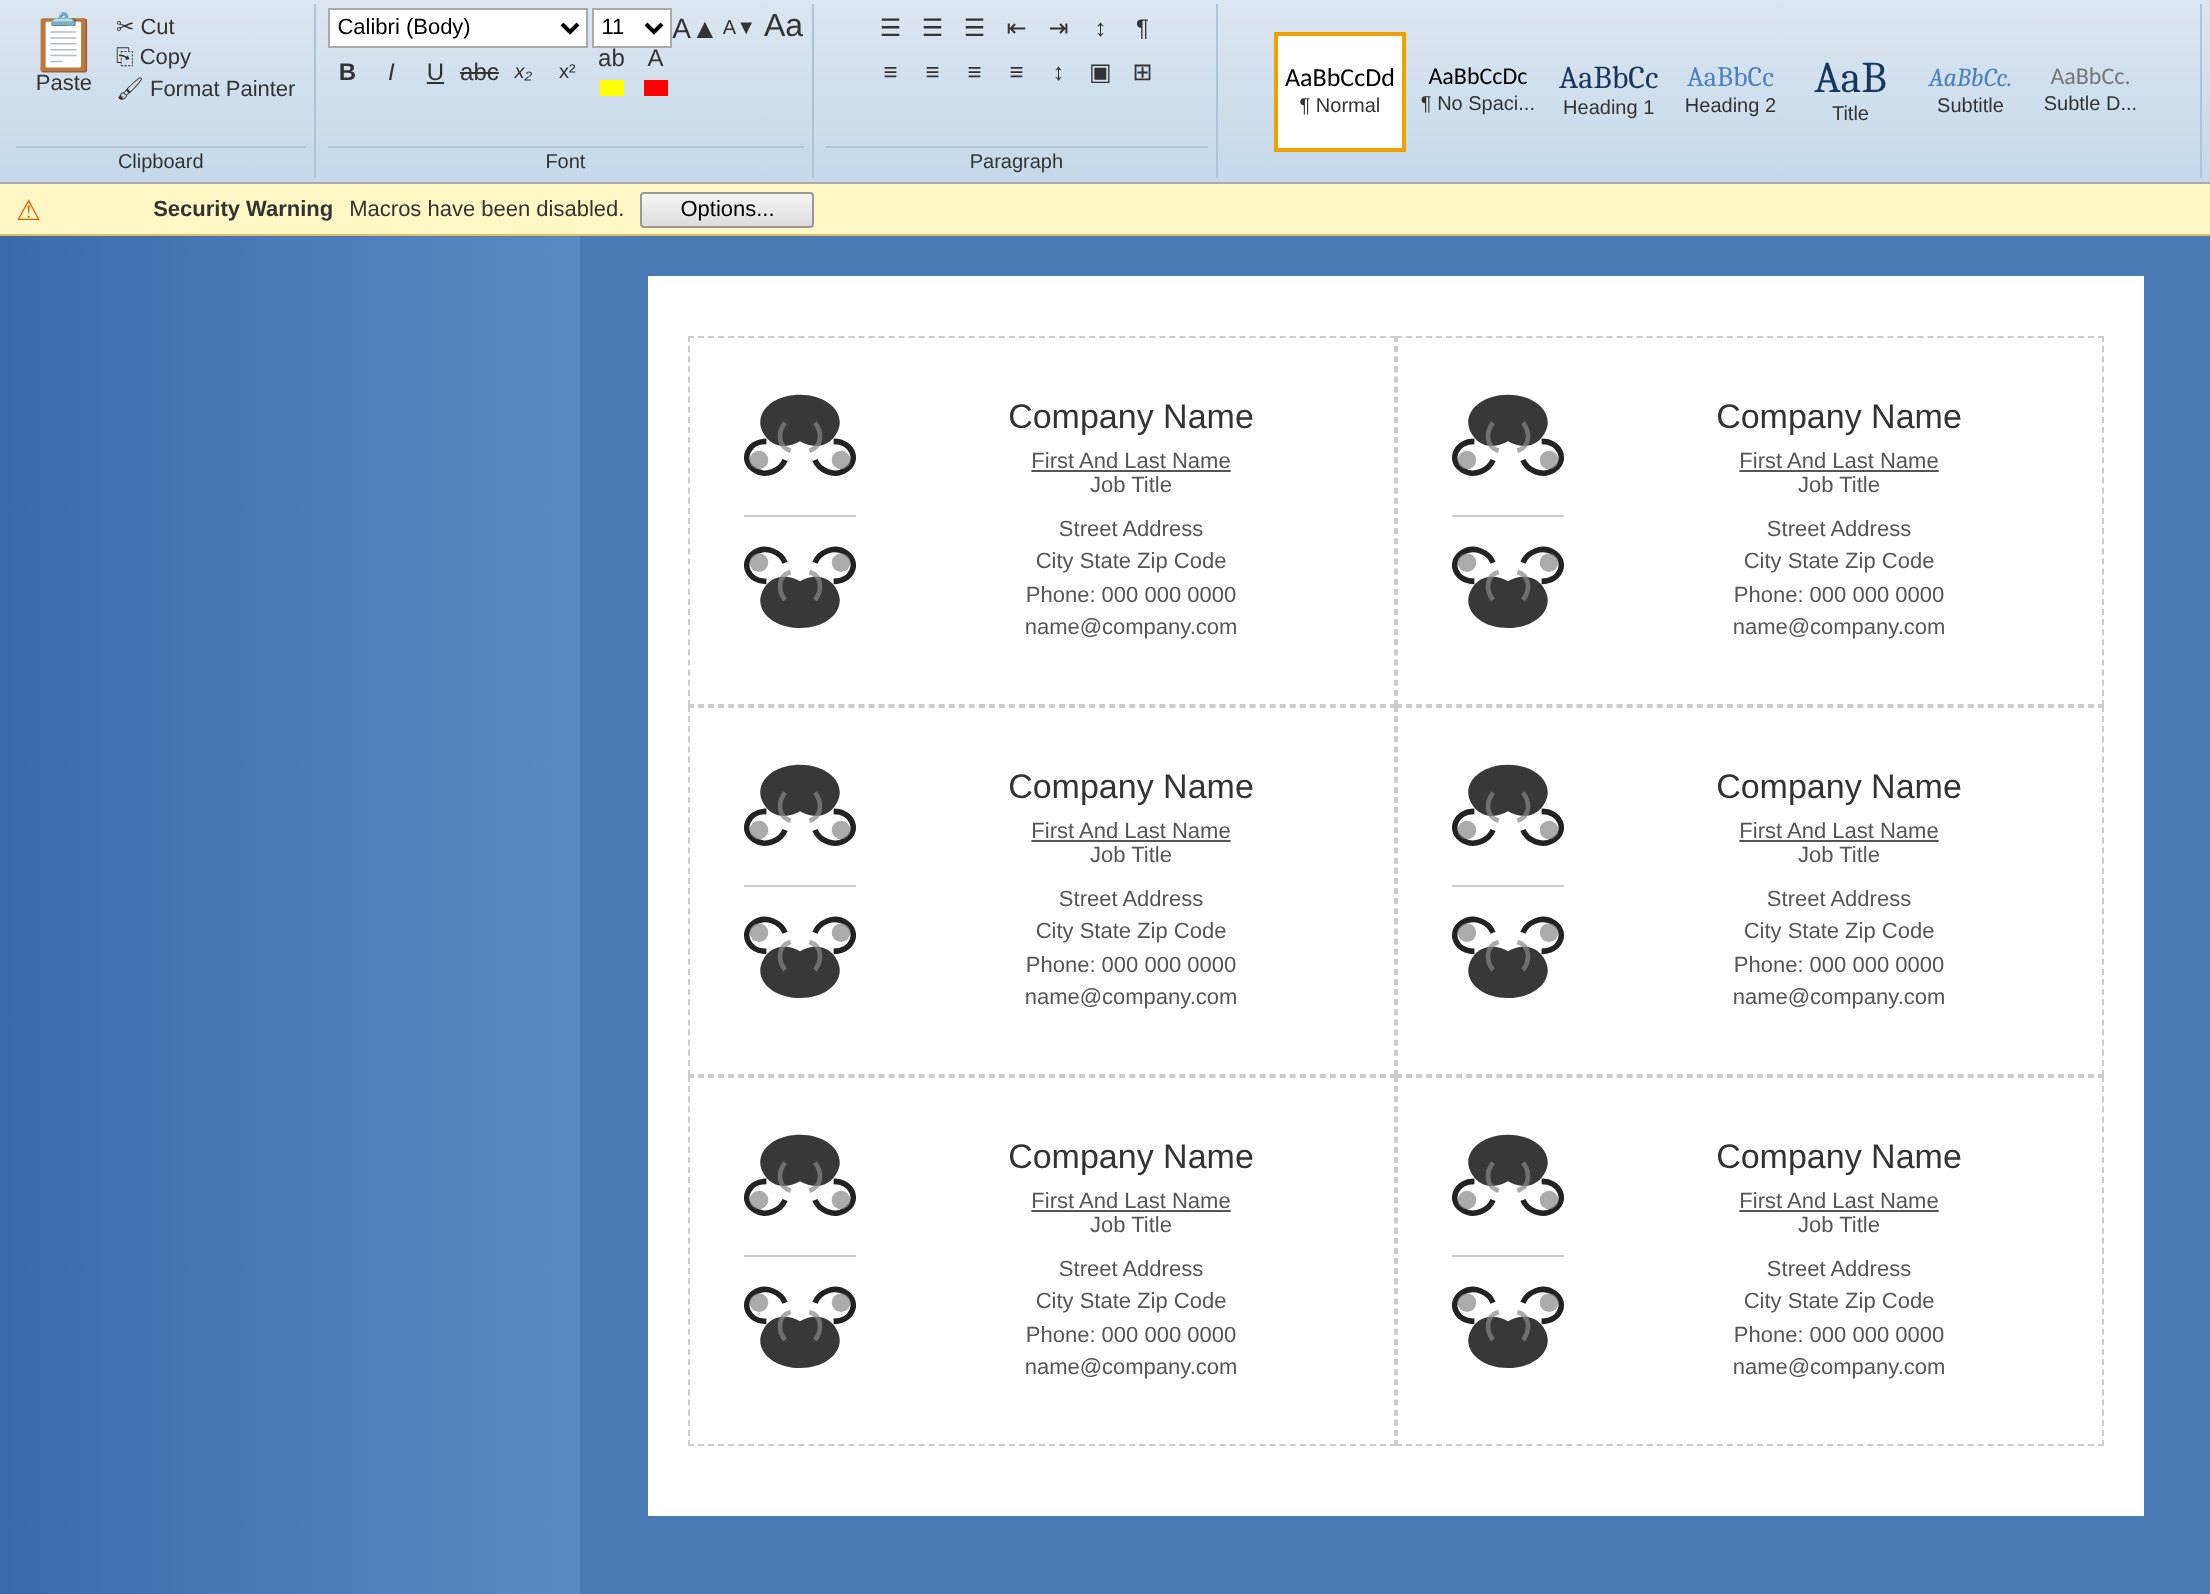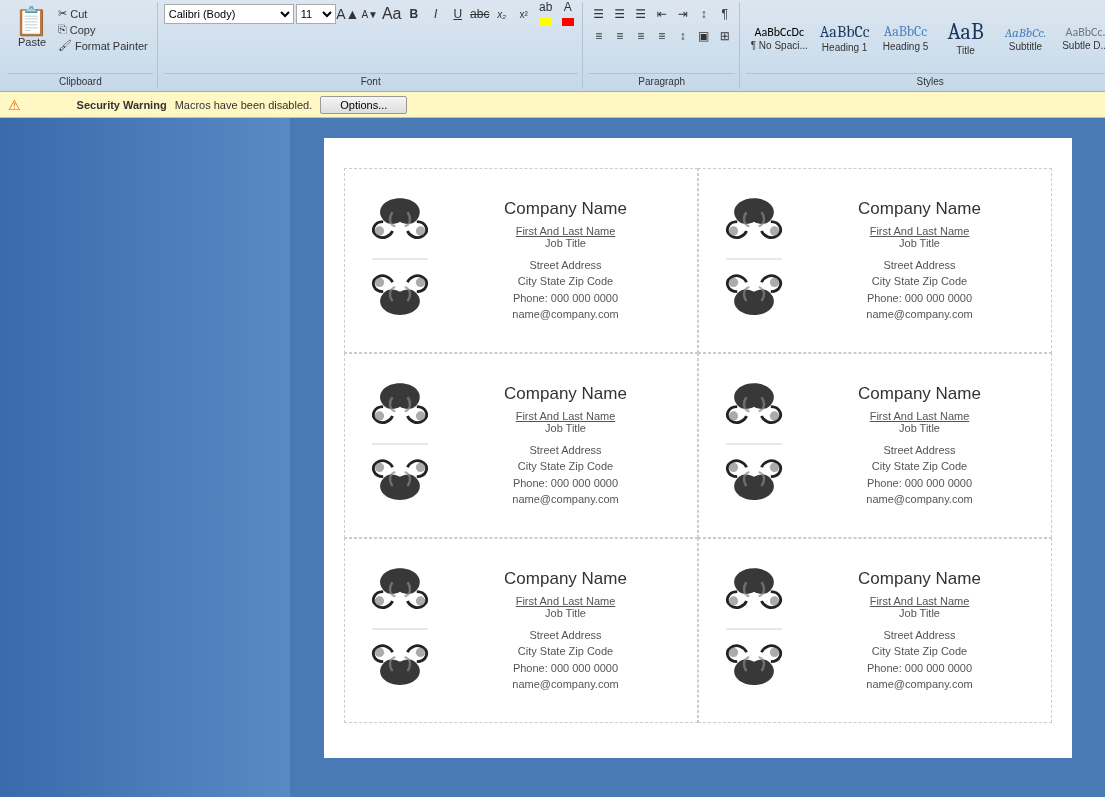--- a/index.html
+++ b/index.html
@@ -85,21 +85,21 @@
       cursor: pointer;
       font-size: 11px;
       color: #333;
       padding: 1px 3px;
       white-space: nowrap;
     }
 
     
     .font-group { width: 210px; }
     .font-group .ribbon-group-content {
-      flex-direction: row;
+      flex-direction: column;
       align-items: flex-start;
       gap: 2px;
     }
     .font-row1, .font-row2 {
       display: flex;
       align-items: center;
       gap: 2px;
     }
     .font-selector {
       width: 130px;
@@ -378,46 +378,49 @@
           <button class="icon-btn">↕</button>
           <button class="icon-btn">▣</button>
           <button class="icon-btn">⊞</button>
         </div>
       </div>
       <div class="ribbon-group-label">Paragraph</div>
     </div>
 
     <div class="ribbon-group styles-group">
       <div class="ribbon-group-content">
+        <div class="style-item active">
+          <span class="style-preview s-normal">AaBbCcDd</span>
+          <span class="style-label">¶ Normal</span>
+        </div>
         <div class="style-item">
           <span class="style-preview s-nospace">AaBbCcDc</span>
           <span class="style-label">¶ No Spaci...</span>
         </div>
         <div class="style-item">
           <span class="style-preview s-h1">AaBbCc</span>
           <span class="style-label">Heading 1</span>
         </div>
         <div class="style-item">
           <span class="style-preview s-h2">AaBbCc</span>
-          <span class="style-label">Heading 5</span>
+          <span class="style-label">Heading 2</span>
         </div>
         <div class="style-item">
           <span class="style-preview s-title">AaB</span>
           <span class="style-label">Title</span>
         </div>
         <div class="style-item">
           <span class="style-preview s-subtitle">AaBbCc.</span>
           <span class="style-label">Subtitle</span>
         </div>
         <div class="style-item">
           <span class="style-preview s-subtled">AaBbCc.</span>
           <span class="style-label">Subtle D...</span>
         </div>
       </div>
-      <div class="ribbon-group-label">Styles</div>
     </div>
 
   </div>
 </div>
 
 <div class="security-bar">
   <span class="security-icon">⚠</span>
   <span class="security-title">Security Warning</span>
   <span class="security-msg">Macros have been disabled.</span>
   <button class="options-btn">Options...</button>

